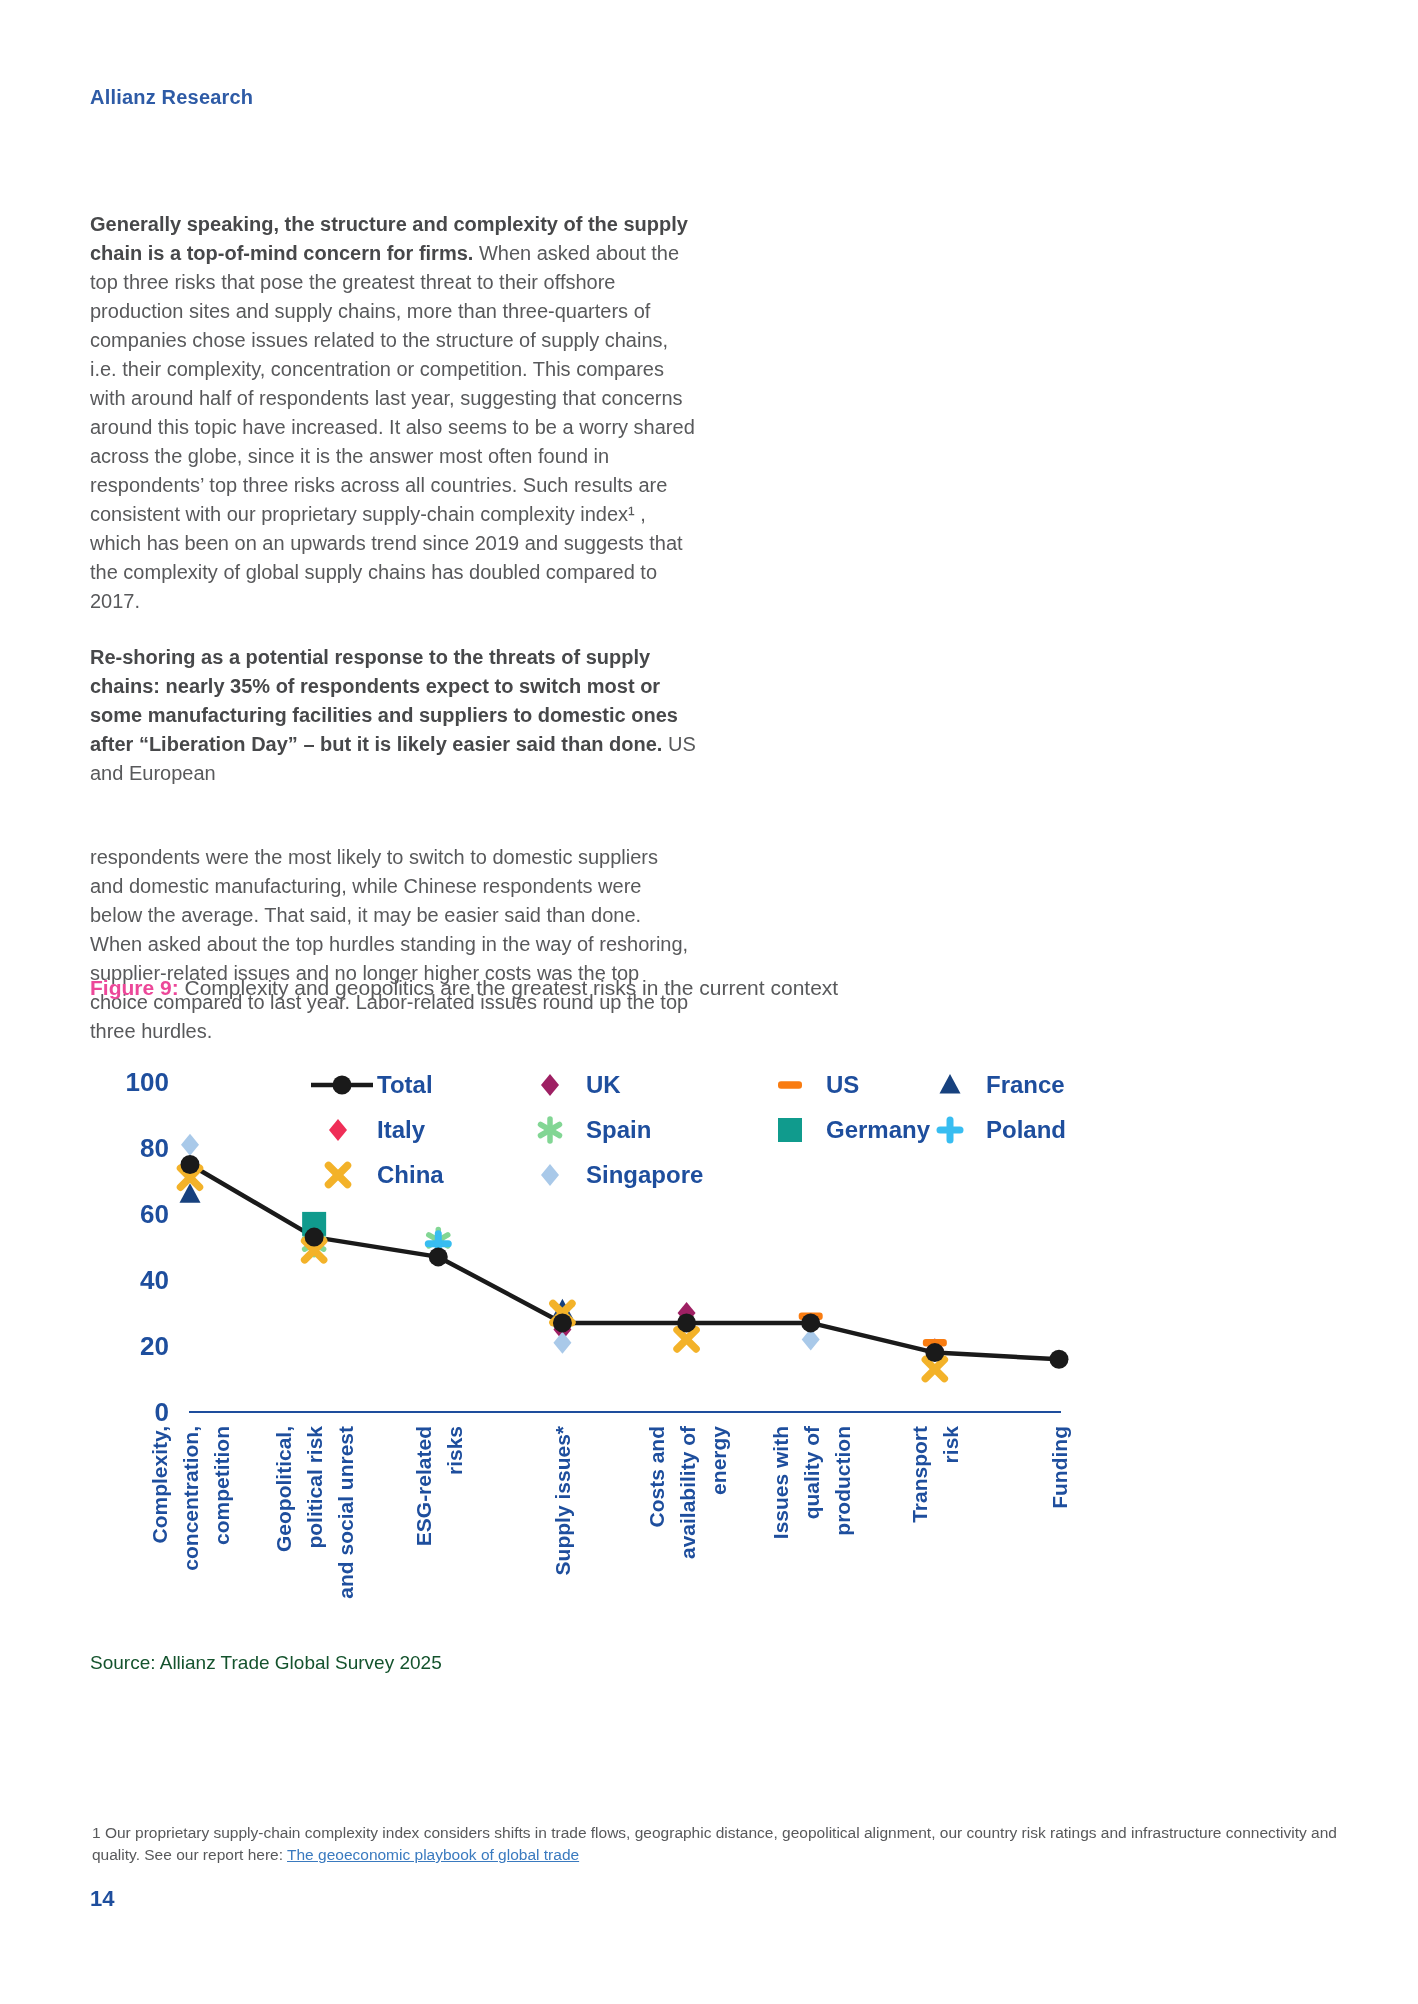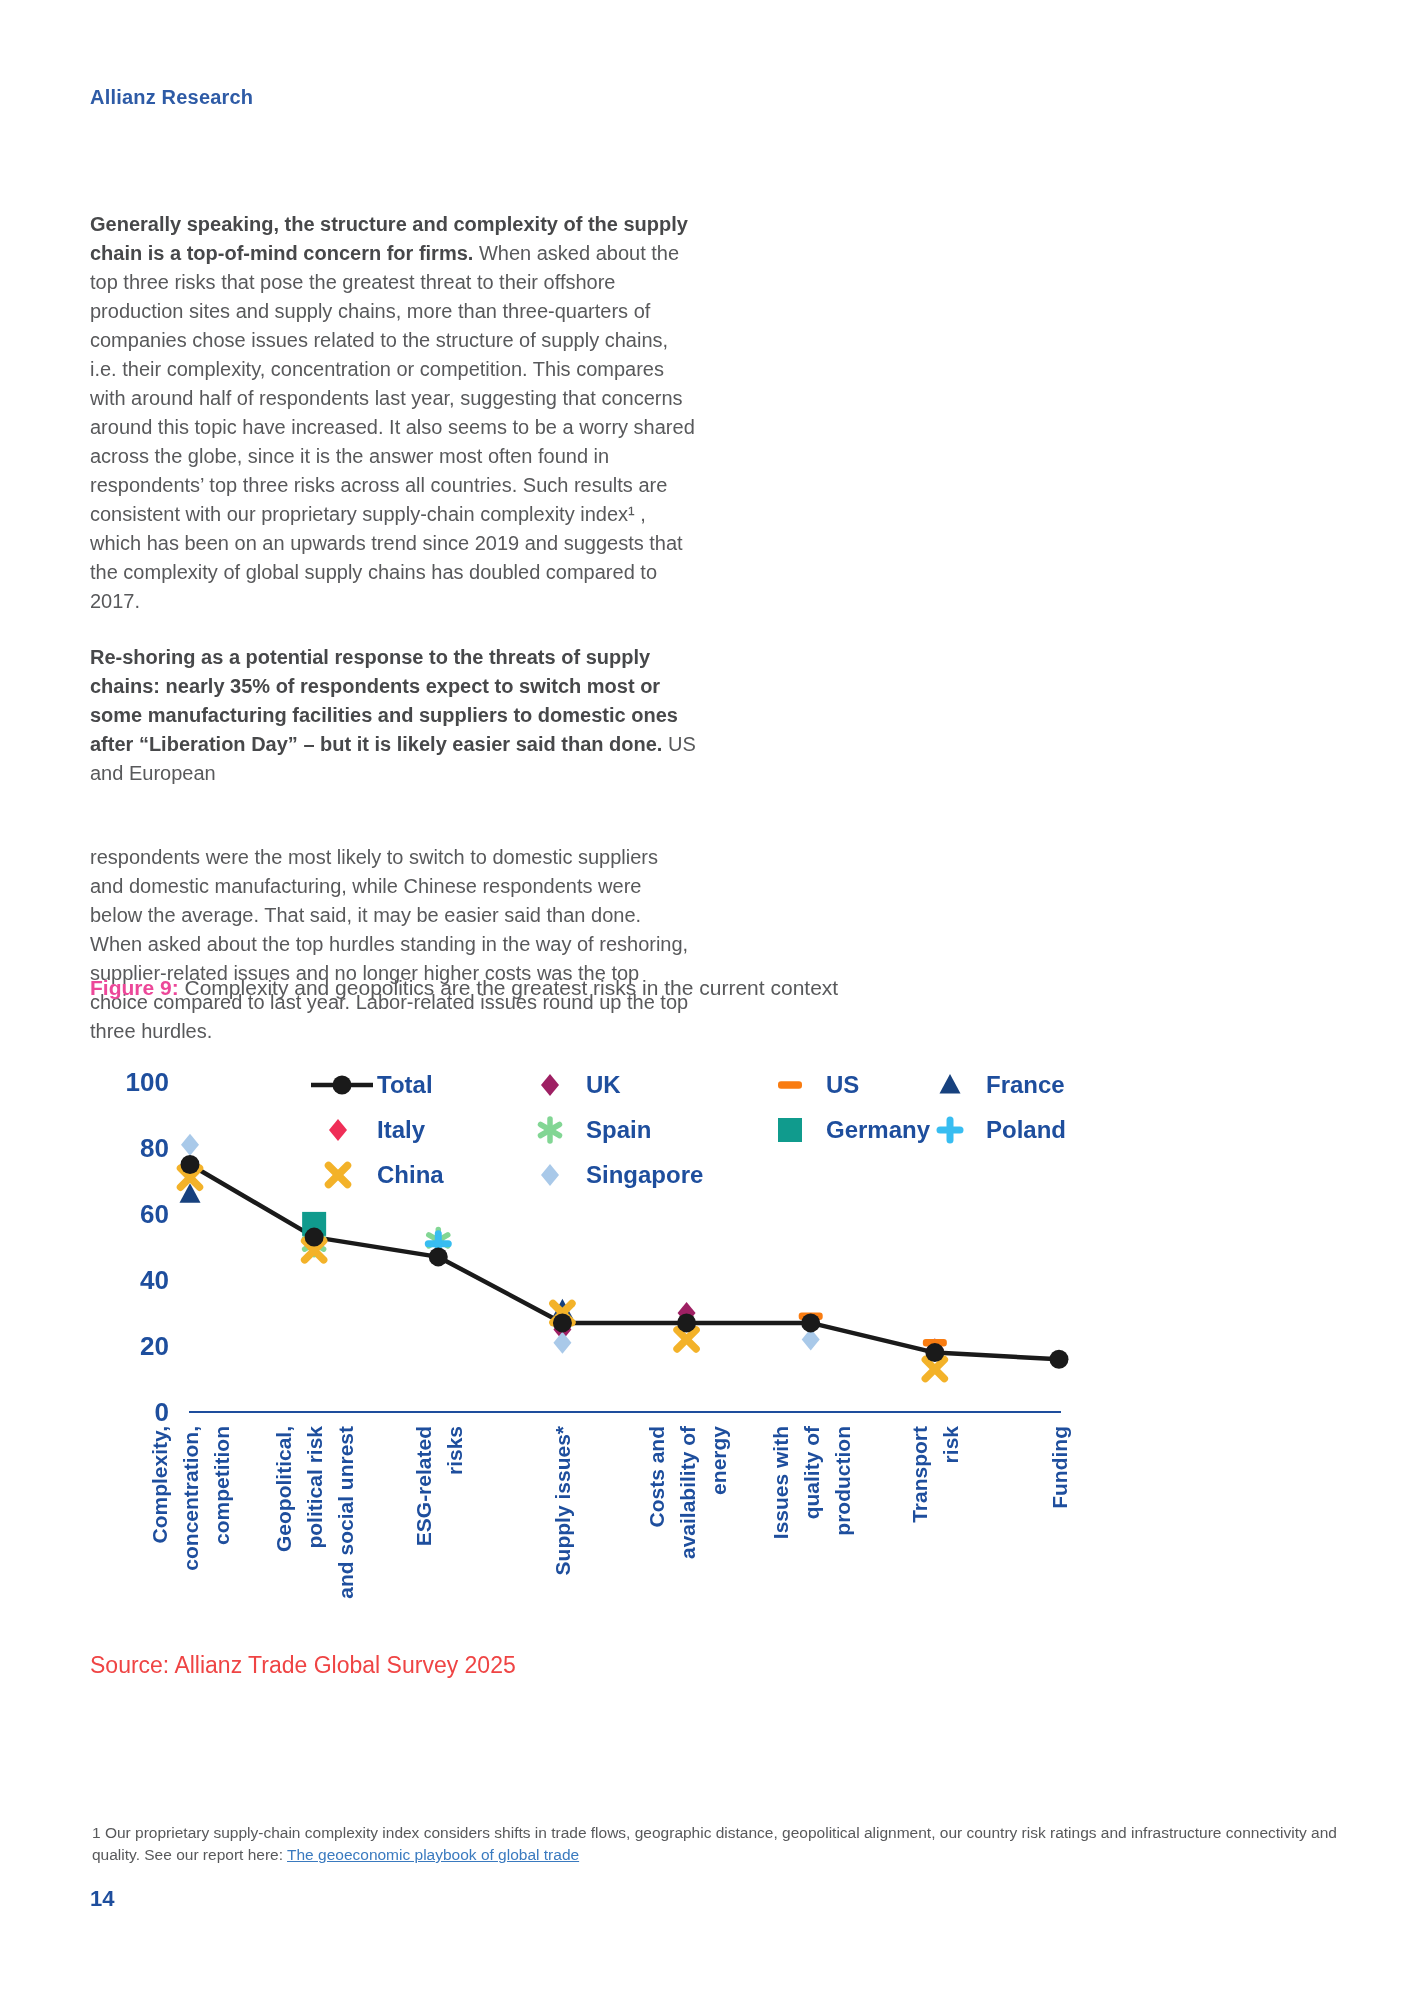--- a/index.html
+++ b/index.html
@@ -10,21 +10,21 @@
   .col{width:606px;font-size:20px;line-height:29px;color:#58595b;}
   .col p{margin:0 0 27px 0;}
   .col strong{color:#47484a;font-weight:700;}
   .figure-caption{position:absolute;left:90px;top:976px;font-size:21px;color:#58595b;}
   .figure-caption strong{color:#ec4899;font-weight:700;}
   #chart-svg{position:absolute;left:85px;top:1040px;}
   #chart-svg text{font-family:"Liberation Sans",sans-serif;}
   .ytick{font-size:26px;font-weight:700;fill:#1e4e9d;}
   .xtick{font-size:21px;font-weight:700;fill:#1e4e9d;}
   .legend-label{font-size:24px;font-weight:600;fill:#1e4e9d;}
-  .source{position:absolute;left:90px;top:1652px;font-size:23px;color:#ef4444;}
+  .source{position:absolute;left:90px;top:1652px;font-size:19px;color:#14532d;}
   .footnote{position:absolute;left:92px;top:1822px;width:1262px;font-size:15.5px;line-height:22px;color:#58595b;}
   .footnote a{color:#3a7abf;text-decoration:underline;cursor:pointer;}
   .pagenum{position:absolute;left:90px;top:1886px;font-size:22px;font-weight:700;color:#1e4e9d;text-align:right;}
 </style>
 </head>
 <body>
 
 <div class="page">
 
   <div class="brand">Allianz Research</div>

